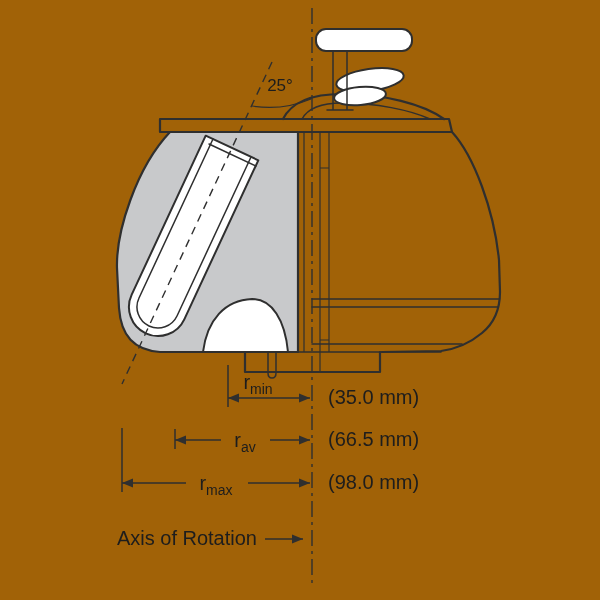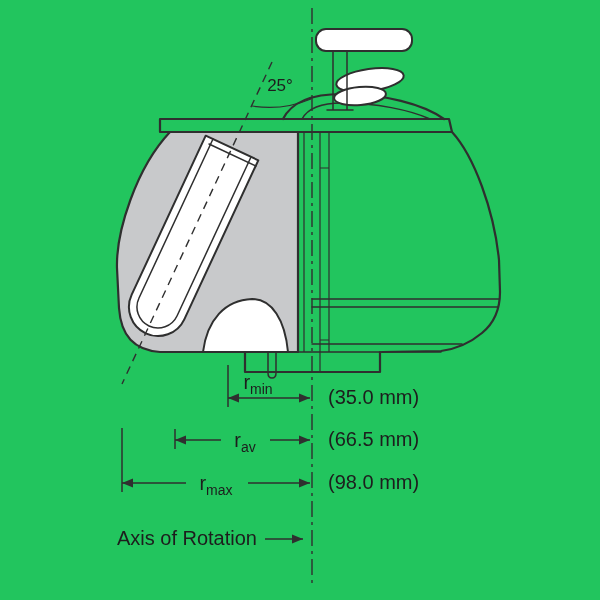--- a/index.html
+++ b/index.html
@@ -1,16 +1,16 @@
 <!DOCTYPE html>
 <html><head>
 <meta charset="utf-8">
 <style>
   html,body{margin:0;padding:0;background:#ffffff;}
-  .page{width:600px;height:600px;background:#22c55e;position:relative;overflow:hidden;}
+  .page{width:600px;height:600px;background:#a16207;position:relative;overflow:hidden;}
   svg{display:block;}
   text, tspan{
     font-family:"Liberation Sans", sans-serif;
     fill:#1d1d1d;
   }
   .t20{font-size:20px;}
   .t17{font-size:17px;}
   .sub{font-size:14px;}
   .outline{fill:none;stroke:#2f2f2f;stroke-width:2.2;stroke-linejoin:round;stroke-linecap:round;}
   .detail{fill:none;stroke:#2f2f2f;stroke-width:1.5;stroke-linejoin:round;stroke-linecap:round;}

